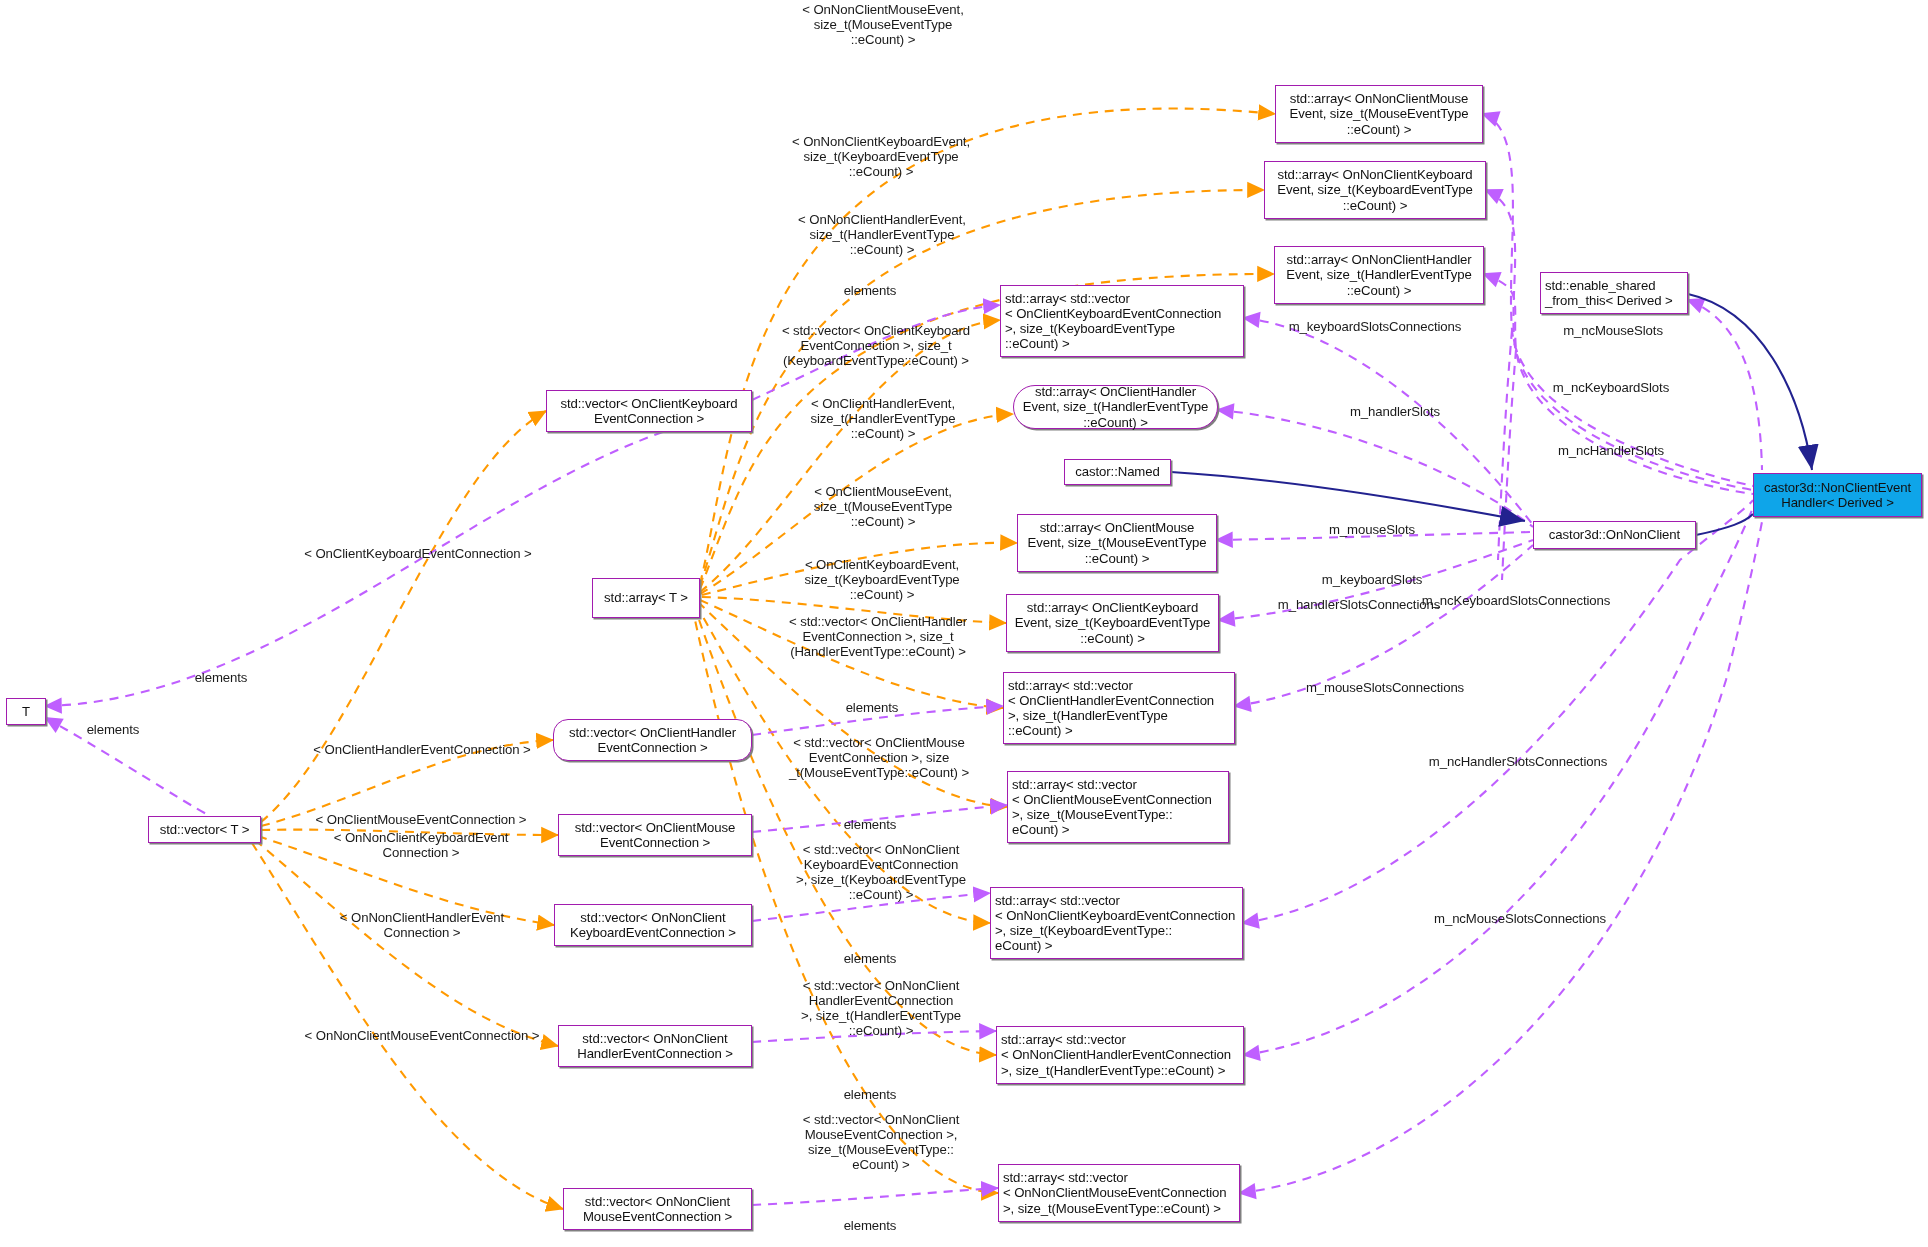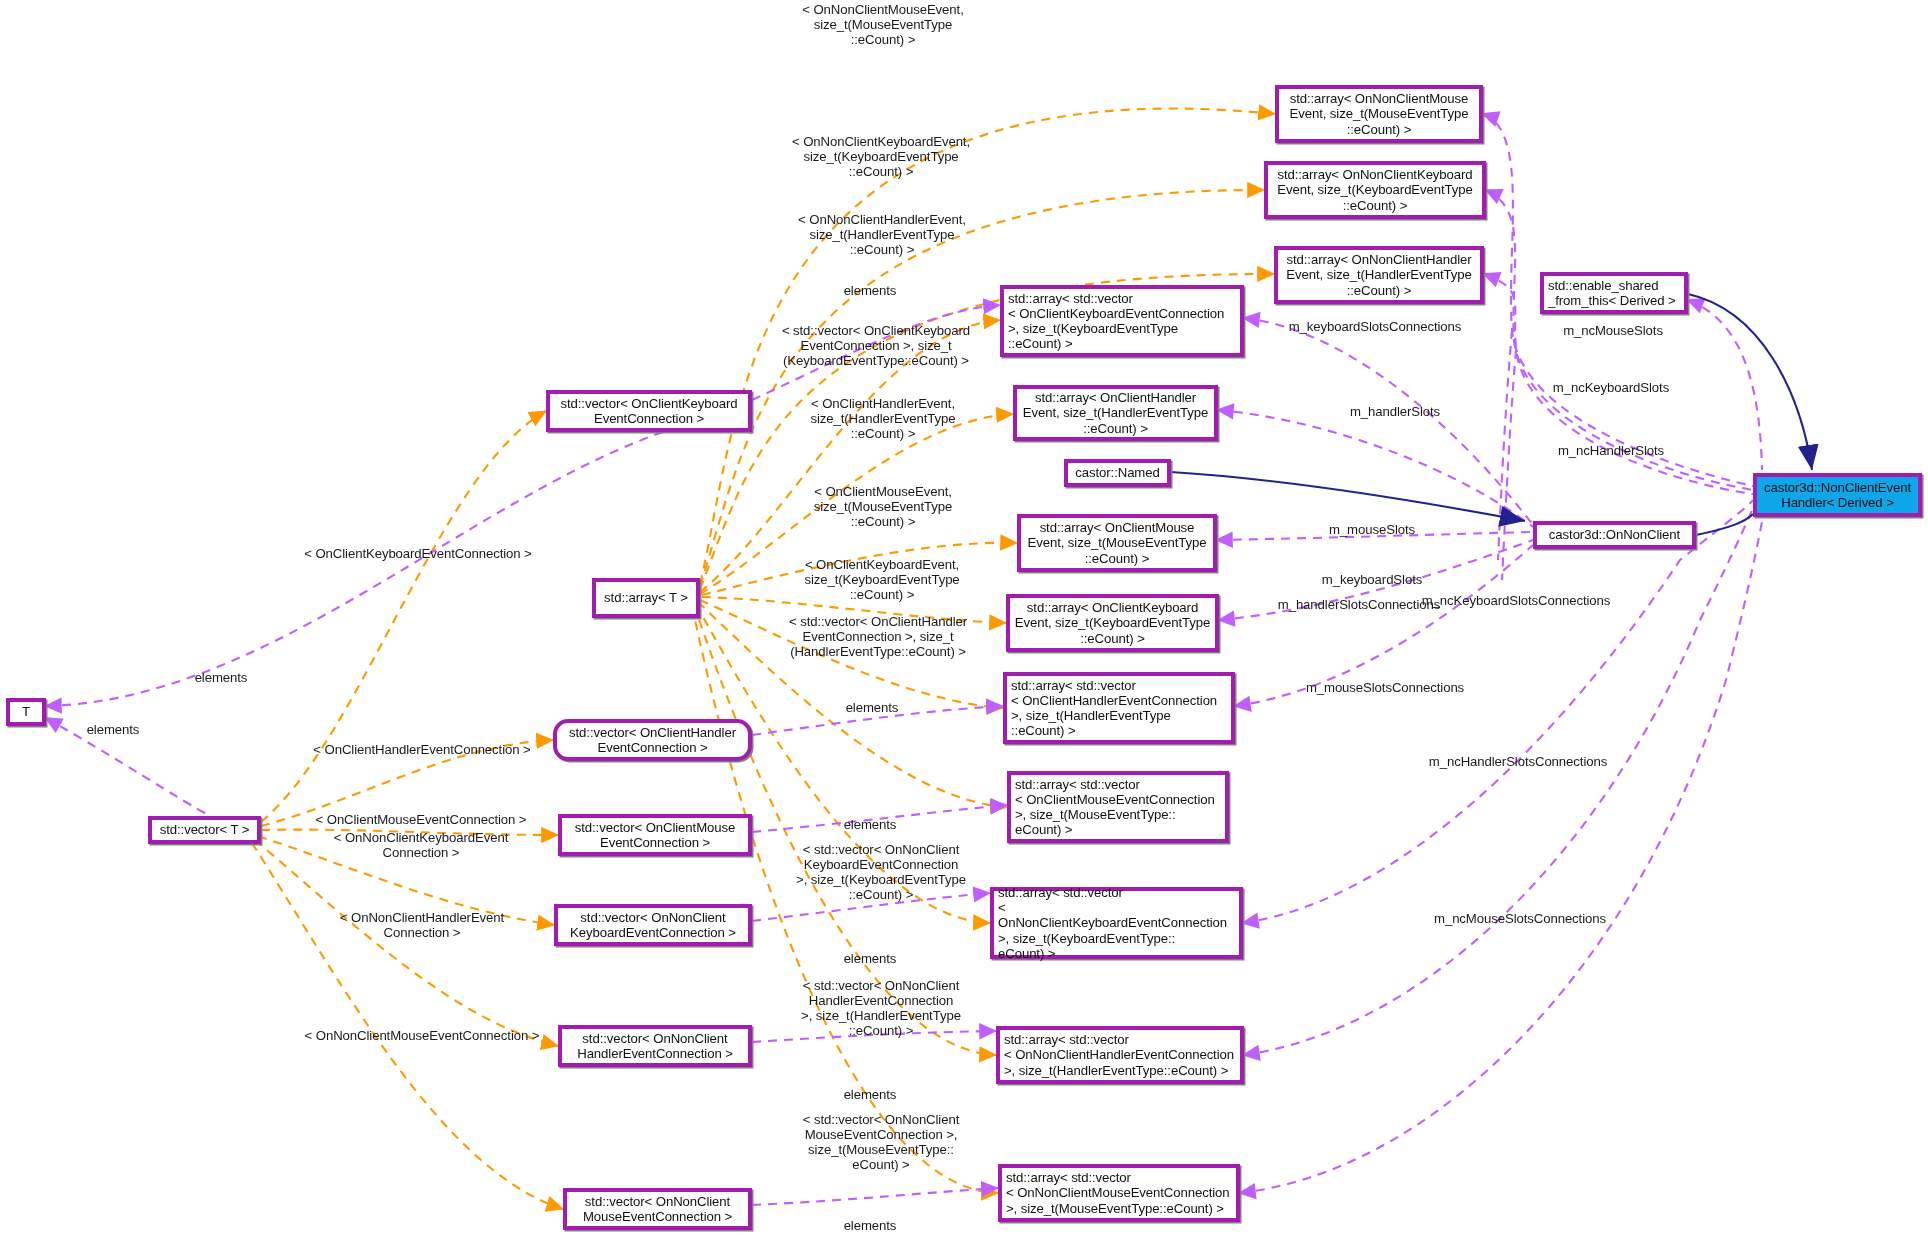--- a/index.html
+++ b/index.html
@@ -2,21 +2,21 @@
 <html><head>
 <meta charset="utf-8">
 <style>
   html,body{margin:0;padding:0;background:#ffffff;}
   body{font-family:"Liberation Sans","DejaVu Sans",sans-serif;}
   #canvas{position:relative;width:1928px;height:1247px;overflow:hidden;background:#fff;}
   svg#edges{position:absolute;left:0;top:0;width:1928px;height:1247px;pointer-events:none;}
   .node{
     position:absolute;
     box-sizing:border-box;
-    border:4px solid #a21caf;
+    border:1px solid #a21caf;
     background:#ffffff;
     color:#111111;
     font-size:13.2px;
     line-height:15.2px;
     text-align:center;
     display:flex;
     align-items:center;
     justify-content:center;
     padding:10px 4px;
     box-shadow:1.5px 1.5px 0 #808080;
@@ -139,21 +139,21 @@
     <div class="node" style="left: 1264px; top: 161px; width: 222px; height: 58px;">std::array&lt; OnNonClientKeyboard
 Event, size_t(KeyboardEventType
 ::eCount) &gt;</div>
     <div class="node" style="left: 1274px; top: 246px; width: 210px; height: 58px;">std::array&lt; OnNonClientHandler
 Event, size_t(HandlerEventType
 ::eCount) &gt;</div>
     <div class="node left-align" style="left: 1000px; top: 285px; width: 244px; height: 72px;">std::array&lt; std::vector
 &lt; OnClientKeyboardEventConnection
 &gt;, size_t(KeyboardEventType
 ::eCount) &gt;</div>
-    <div class="node" style="left: 1013px; top: 385px; width: 205px; height: 56px;">std::array&lt; OnClientHandler
+    <div class="node" style="left: 1013px; top: 385px; width: 205px; height: 44px; border-radius: 22px;">std::array&lt; OnClientHandler
 Event, size_t(HandlerEventType
 ::eCount) &gt;</div>
     <div class="node" style="left: 1064px; top: 459px; width: 107px; height: 26px;">castor::Named</div>
     <div class="node" style="left: 1017px; top: 514px; width: 200px; height: 58px;">std::array&lt; OnClientMouse
 Event, size_t(MouseEventType
 ::eCount) &gt;</div>
     <div class="node" style="left: 1006px; top: 594px; width: 213px; height: 58px;">std::array&lt; OnClientKeyboard
 Event, size_t(KeyboardEventType
 ::eCount) &gt;</div>
     <div class="node left-align" style="left: 1003px; top: 672px; width: 232px; height: 72px;">std::array&lt; std::vector
@@ -198,20 +198,23 @@
     <div class="elabel" style="left: 776px; top: 484px; width: 214px;">&lt; OnClientMouseEvent,
 size_t(MouseEventType
 ::eCount) &gt;</div>
     <div class="elabel" style="left: 770px; top: 557px; width: 224px;">&lt; OnClientKeyboardEvent,
 size_t(KeyboardEventType
 ::eCount) &gt;</div>
     <div class="elabel" style="left: 756px; top: 614px; width: 244px;">&lt; std::vector&lt; OnClientHandler
 EventConnection &gt;, size_t
 (HandlerEventType::eCount) &gt;</div>
     <div class="elabel" style="left: 817px; top: 700px; width: 110px;">elements</div>
+    <div class="elabel" style="left: 758px; top: 735px; width: 242px;">&lt; std::vector&lt; OnClientMouse
+EventConnection &gt;, size
+_t(MouseEventType::eCount) &gt;</div>
     <div class="elabel" style="left: 815px; top: 817px; width: 110px;">elements</div>
     <div class="elabel" style="left: 762px; top: 842px; width: 238px;">&lt; std::vector&lt; OnNonClient
 KeyboardEventConnection
 &gt;, size_t(KeyboardEventType
 ::eCount) &gt;</div>
     <div class="elabel" style="left: 815px; top: 951px; width: 110px;">elements</div>
     <div class="elabel" style="left: 762px; top: 978px; width: 238px;">&lt; std::vector&lt; OnNonClient
 HandlerEventConnection
 &gt;, size_t(HandlerEventType
 ::eCount) &gt;</div>

